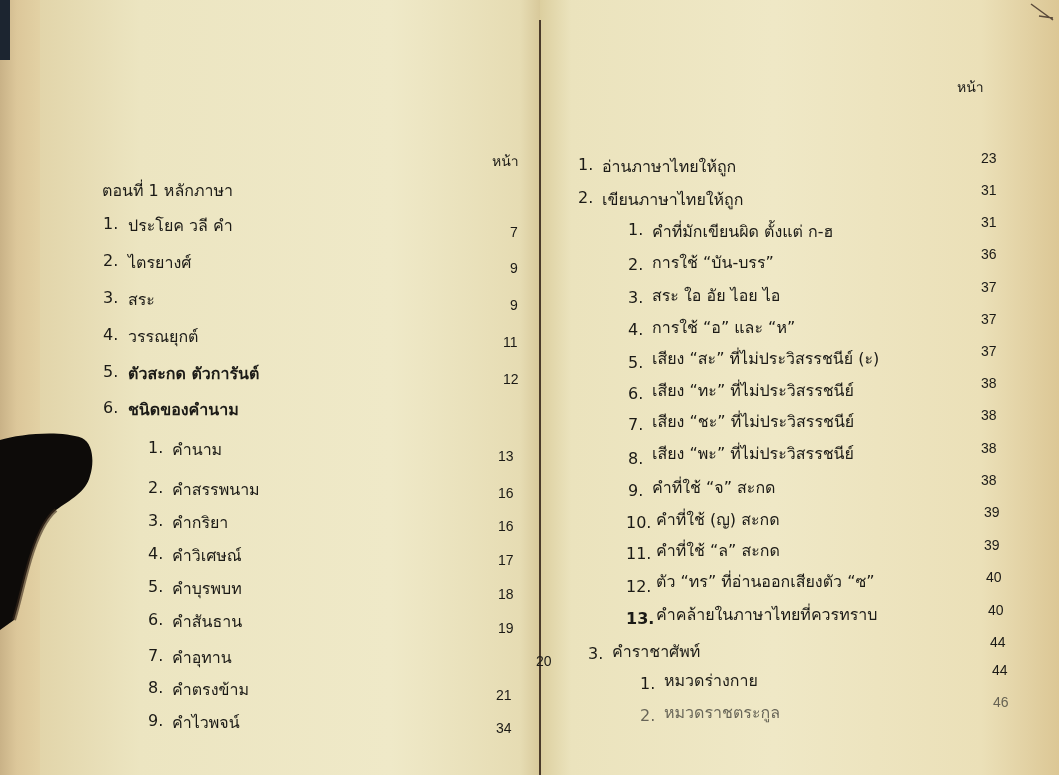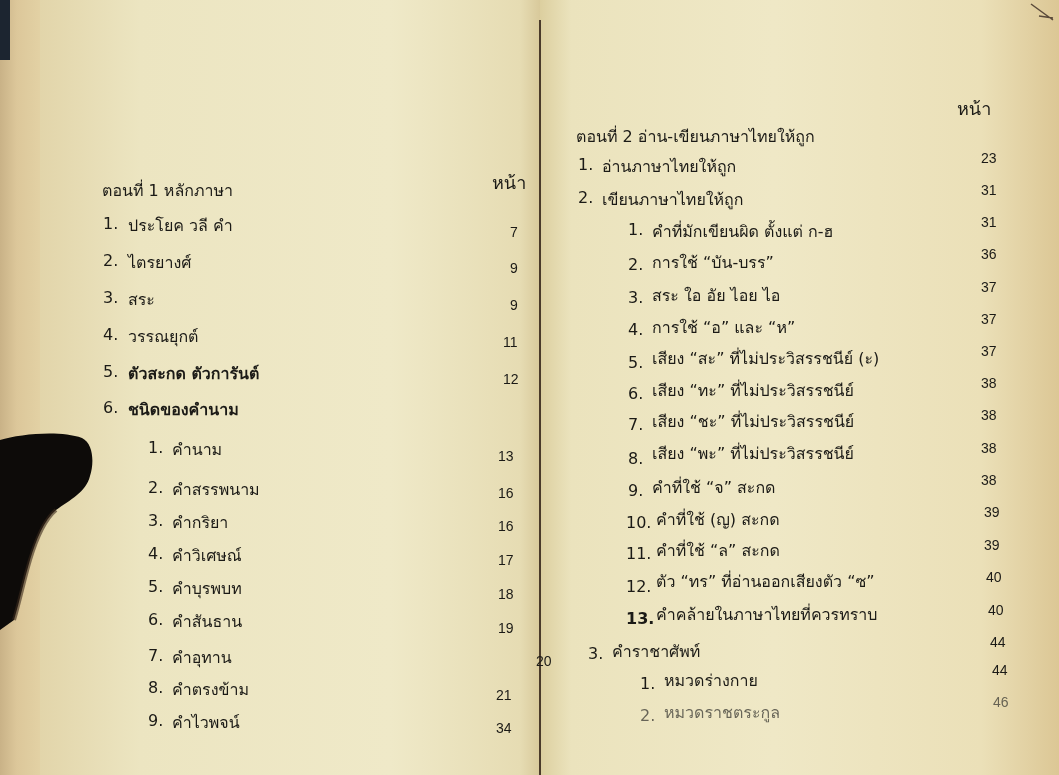--- a/index.html
+++ b/index.html
@@ -42,21 +42,21 @@
     position:absolute; right:4px; top:2px; width:28px; height:20px;
   }
   .thumb {
     position:absolute; left:0; top:430px; width:95px; height:200px;
   }
   .title {
     position:absolute; left:262px; top:66px; font-size:25px; font-weight:bold;
     font-family:"DejaVu Sans", sans-serif; letter-spacing:0.5px;
   }
   .page-header {
-    position:absolute; font-size:18px;margin-top:18px;
+    position:absolute; font-size:14px;
   }
   .row {
     position:absolute; font-size:16px; white-space:nowrap;
   }
   .pn { position:absolute; font-size:14px; font-family:"Liberation Sans", sans-serif; }
   .faded { color:#3b3a34; opacity:0.75; }
 </style>
 </head>
 <body>
 
@@ -151,21 +151,20 @@
     <span class="row" style="left:172px;top:710px;">คำไวพจน์</span>
     <span class="pn" style="left:496px;top:720px;">34</span>
   </div>
 
   <svg class="thumb" viewBox="0 0 95 200">
     <path d="M0 10 C20 4 60 0 82 8 C94 14 94 34 90 46 C86 62 70 70 56 80 C44 90 36 110 30 130 C24 150 20 170 14 190 L0 200 Z" fill="#0d0b09"></path>
     <path d="M56 80 C44 90 36 110 30 130 C24 150 20 170 14 190" stroke="#3a2a1c" stroke-width="4" fill="none" opacity="0.6"></path>
   </svg>
 
   <div class="page-header" style="left:957px;top:76px;">หน้า</div>
-  <div class="row" style="left:576px;top:124px;">ตอนที่  2  อ่าน-เขียนภาษาไทยให้ถูก</div>
 
   <div>
     <span class="row" style="left:578px;top:155px;">1.</span>
     <span class="row" style="left:602px;top:154px;">อ่านภาษาไทยให้ถูก</span>
     <span class="pn" style="left:981px;top:150px;">23</span>
   </div>
   <div>
     <span class="row" style="left:578px;top:188px;">2.</span>
     <span class="row" style="left:602px;top:187px;">เขียนภาษาไทยให้ถูก</span>
     <span class="pn" style="left:981px;top:182px;">31</span>

